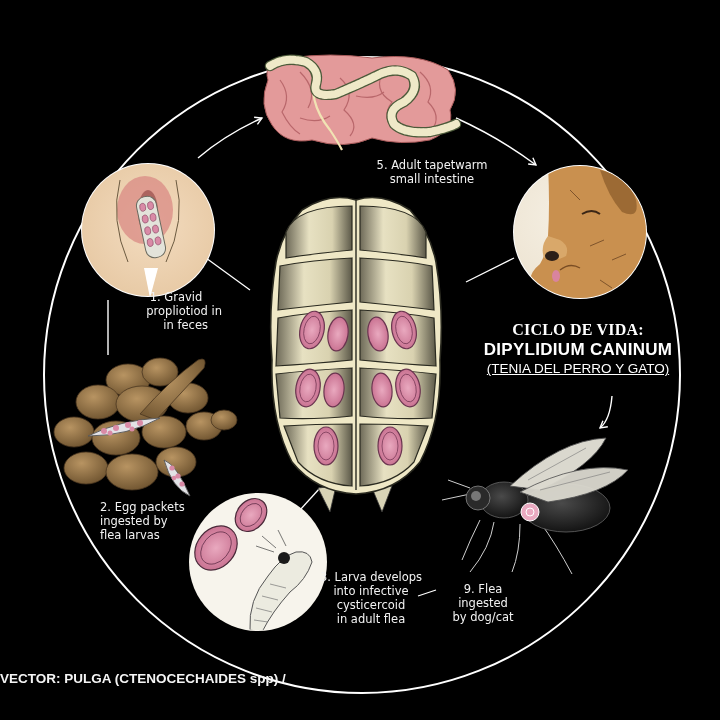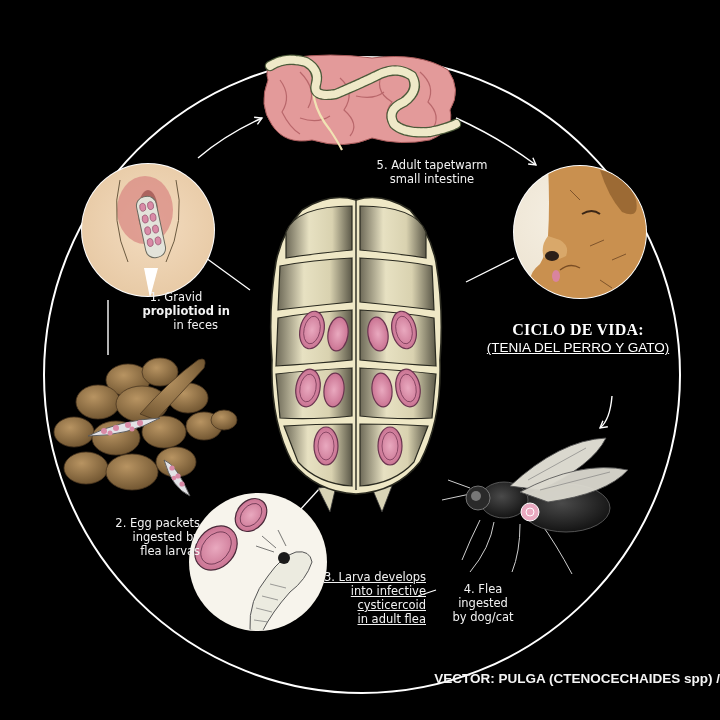--- a/index.html
+++ b/index.html
@@ -4,21 +4,21 @@
 <style>
   html, body { margin:0; padding:0; background:#000; }
   body { width:720px; height:720px; position:relative; overflow:hidden; font-family:"DejaVu Sans", sans-serif; color:#fff; }
   #canvas { position:absolute; left:0; top:0; width:720px; height:720px; }
   .label { position:absolute; color:#f2f2f2; font-size:11.5px; line-height:14px; font-family:"DejaVu Sans", sans-serif; }
   .label span { display:block; }
   .title { position:absolute; left:468px; top:320px; width:220px; text-align:center; }
   .title .t1 { font-family:"Liberation Sans", sans-serif; font-weight:bold; font-size:16px; line-height:19px; letter-spacing:0.2px; }
   .title .t2 { font-family:"Liberation Sans", sans-serif; font-weight:bold; font-size:17px; line-height:21px; letter-spacing:0.3px; }
   .title .t3 { font-family:"Liberation Sans", sans-serif; font-size:13.5px; line-height:17px; }
-  .footer { position:absolute; left:0; top:670px; width:720px; text-align:right; font-family:"Liberation Sans", sans-serif; font-weight:bold; font-size:13.5px; line-height:17px; color:#f4f4f4; }
+  .footer { position:absolute; left:0; top:670px; width:720px; text-align:left; font-family:"Liberation Sans", sans-serif; font-weight:bold; font-size:13.5px; line-height:17px; color:#f4f4f4; }
   .footer span { display:block; }
 </style>
 </head>
 <body>
 
 <svg id="canvas" viewBox="0 0 720 720" xmlns="http://www.w3.org/2000/svg">
   <defs>
     <radialGradient id="skinGrad" cx="50%" cy="45%" r="55%">
       <stop offset="0%" stop-color="#f3dcc0"></stop>
       <stop offset="100%" stop-color="#e7c9a4"></stop>
@@ -258,42 +258,43 @@
   </g>
 </svg>
 
 <div class="label" style="left:362px; top:158px; width:140px; text-align:center;">
   <span>5. Adult tapetwarm</span>
   <span>small intestine</span>
 </div>
 
 <div class="label" style="left:120px; top:290px; width:110px; text-align:right;">
   <span style="text-align:center; padding-left:2px;">1. Gravid</span>
-  <span style="font-weight:bold;">propliotiod in</span>
-  <span style="margin-right:12px;">in feces</span>
+  <span style="margin-right:8px;">propliotiod in</span>
+  <span style="margin-right:22px;">in feces</span>
 </div>
 
 <div class="title">
   <span class="t1" style="display:block;font-family:Liberation Serif, serif;">CICLO DE VIDA:</span>
+  <span class="t2" style="display:block;">DIPYLIDIUM CANINUM</span>
   <span class="t3" style="display:block;text-decoration:underline;">(TENIA DEL PERRO Y GATO)</span>
 </div>
 
-<div class="label" style="left:100px; top:516px; width:100px; text-align:right;">
+<div class="label" style="left:100px; top:500px; width:100px; text-align:left;">
   <span>2. Egg packets</span>
   <span>ingested by</span>
   <span>flea larvas</span>
 </div>
 
-<div class="label" style="left:316px; top:570px; width:110px; text-align:right;text-decoration:underline;">
+<div class="label" style="left:316px; top:570px; width:110px; text-align:center;">
   <span>3. Larva develops</span>
   <span>into infective</span>
   <span>cysticercoid</span>
   <span>in adult flea</span>
 </div>
 
 <div class="label" style="left:438px; top:582px; width:90px; text-align:center;">
-  <span>4. Flea ingested</span>
+  <span>9. Flea ingested</span>
   <span>by dog/cat</span>
 </div>
 
 <div class="footer">
   <span>VECTOR: PULGA (CTENOCECHAIDES spp) /</span>
 </div>
 
 </body></html>

